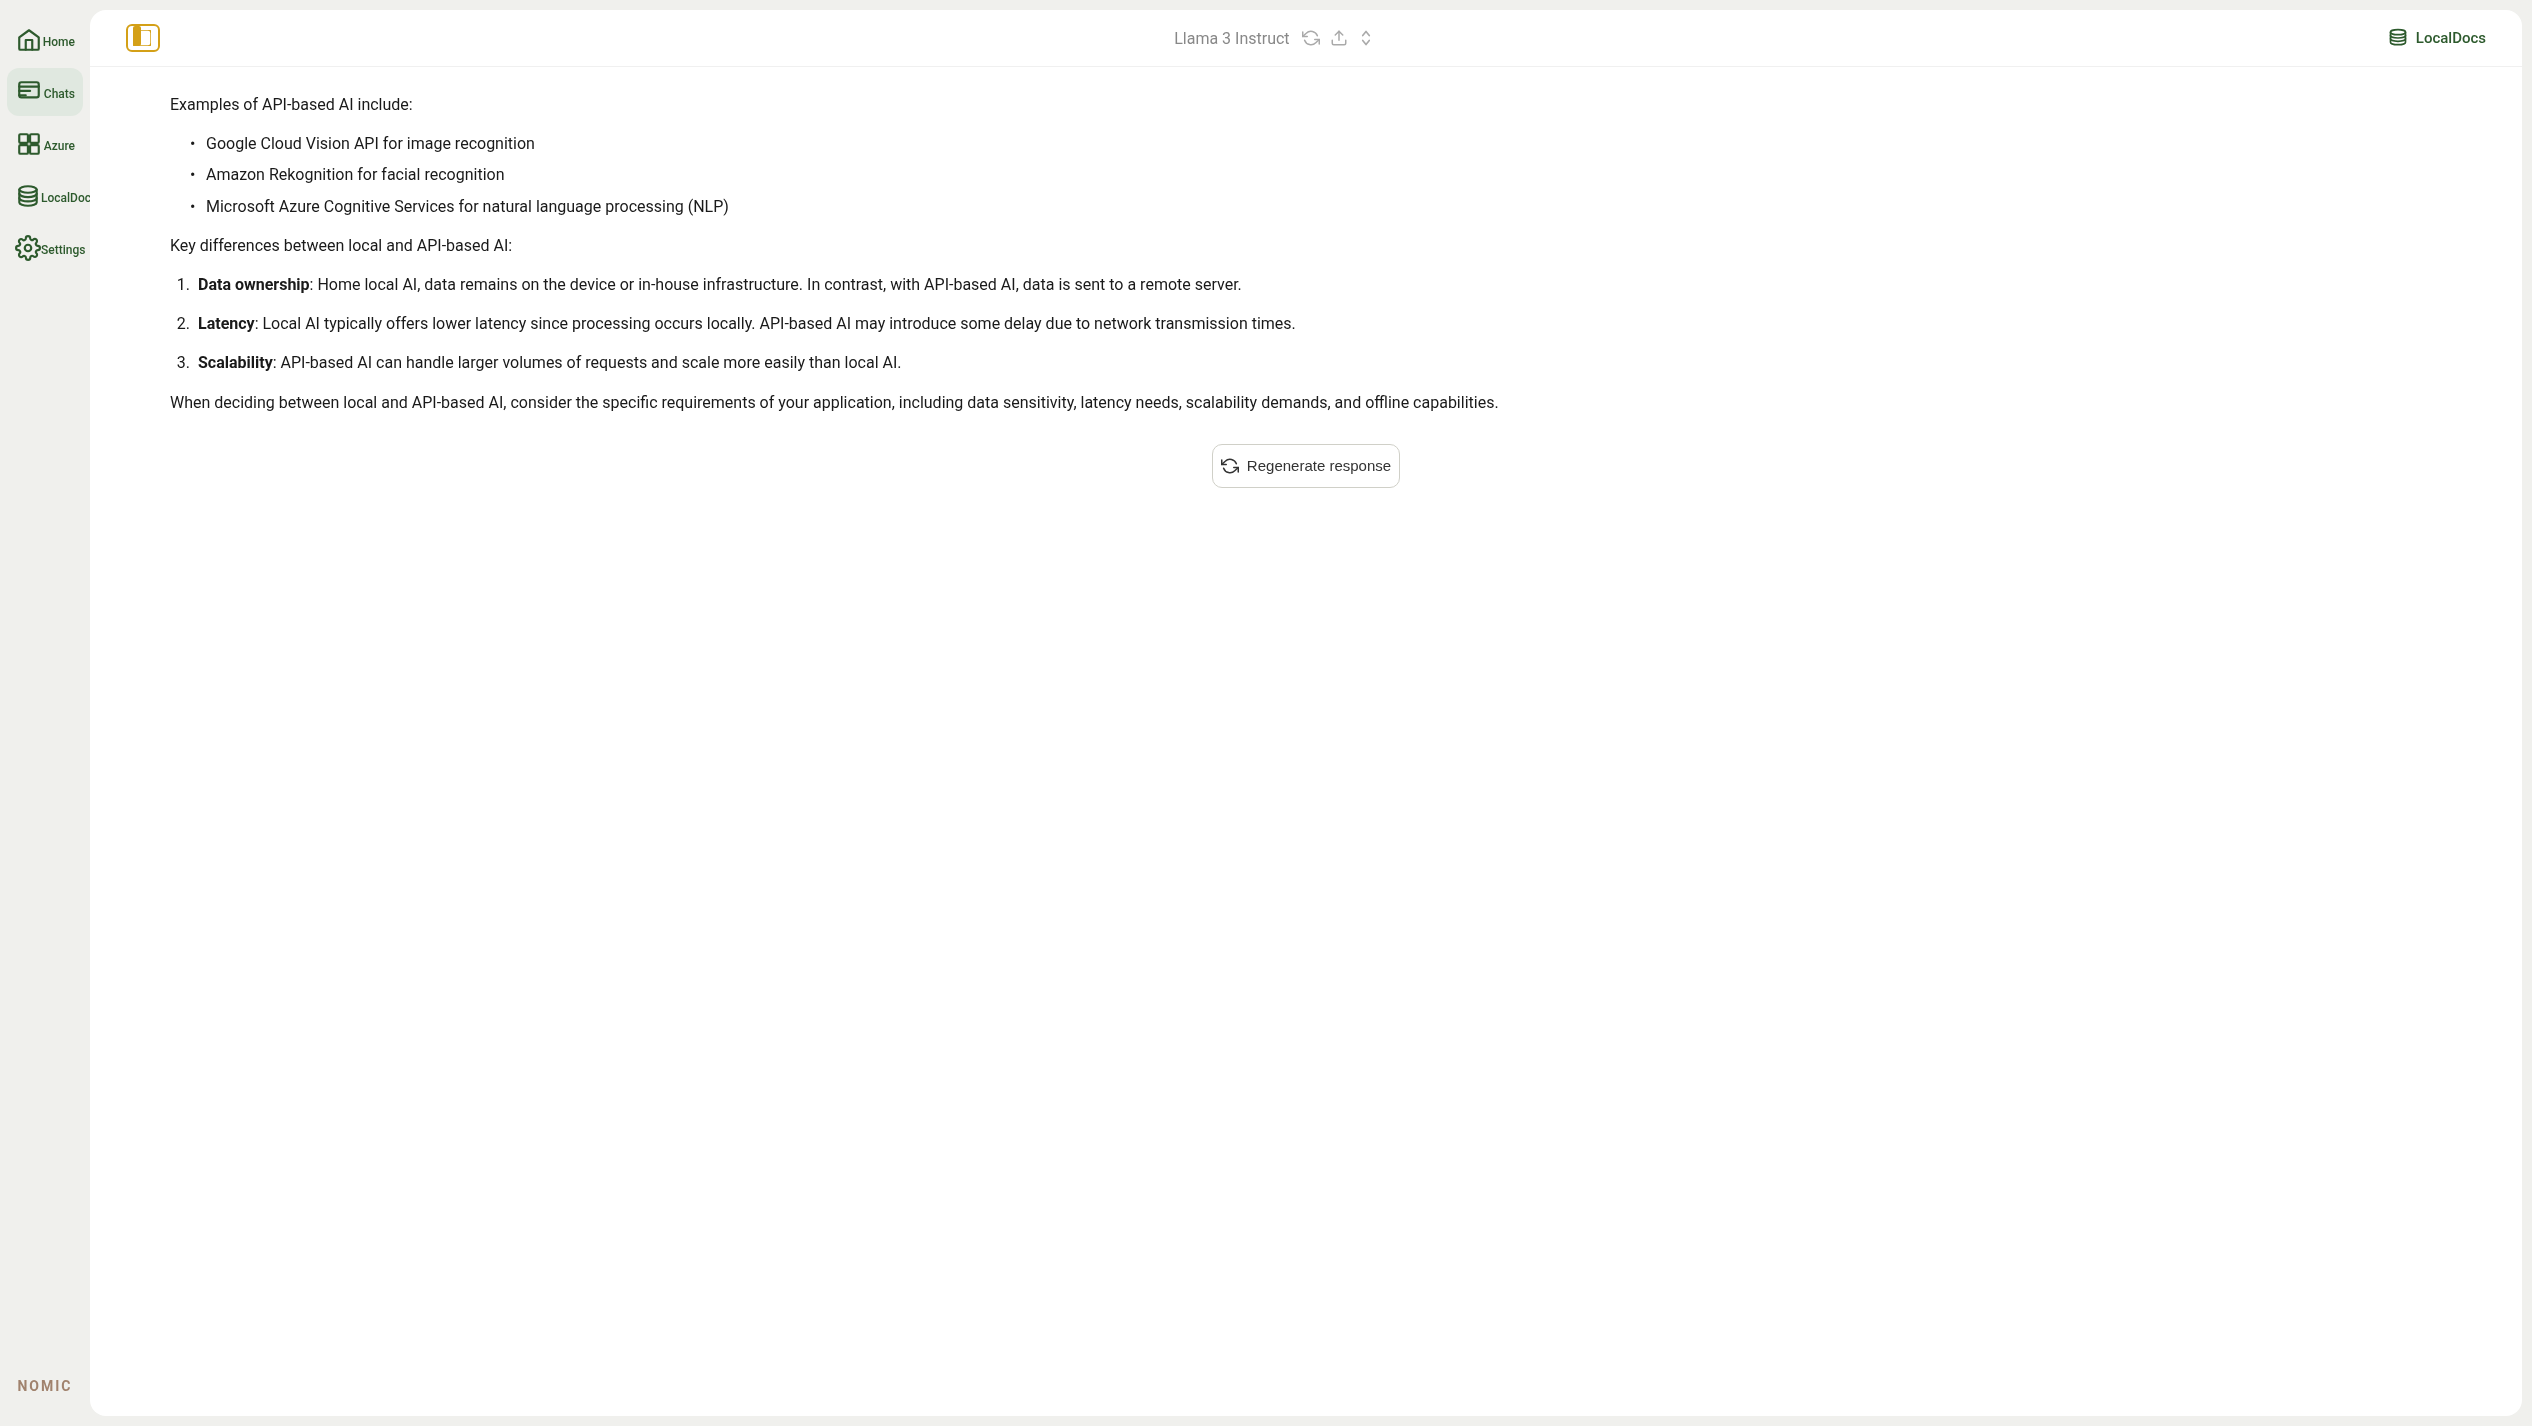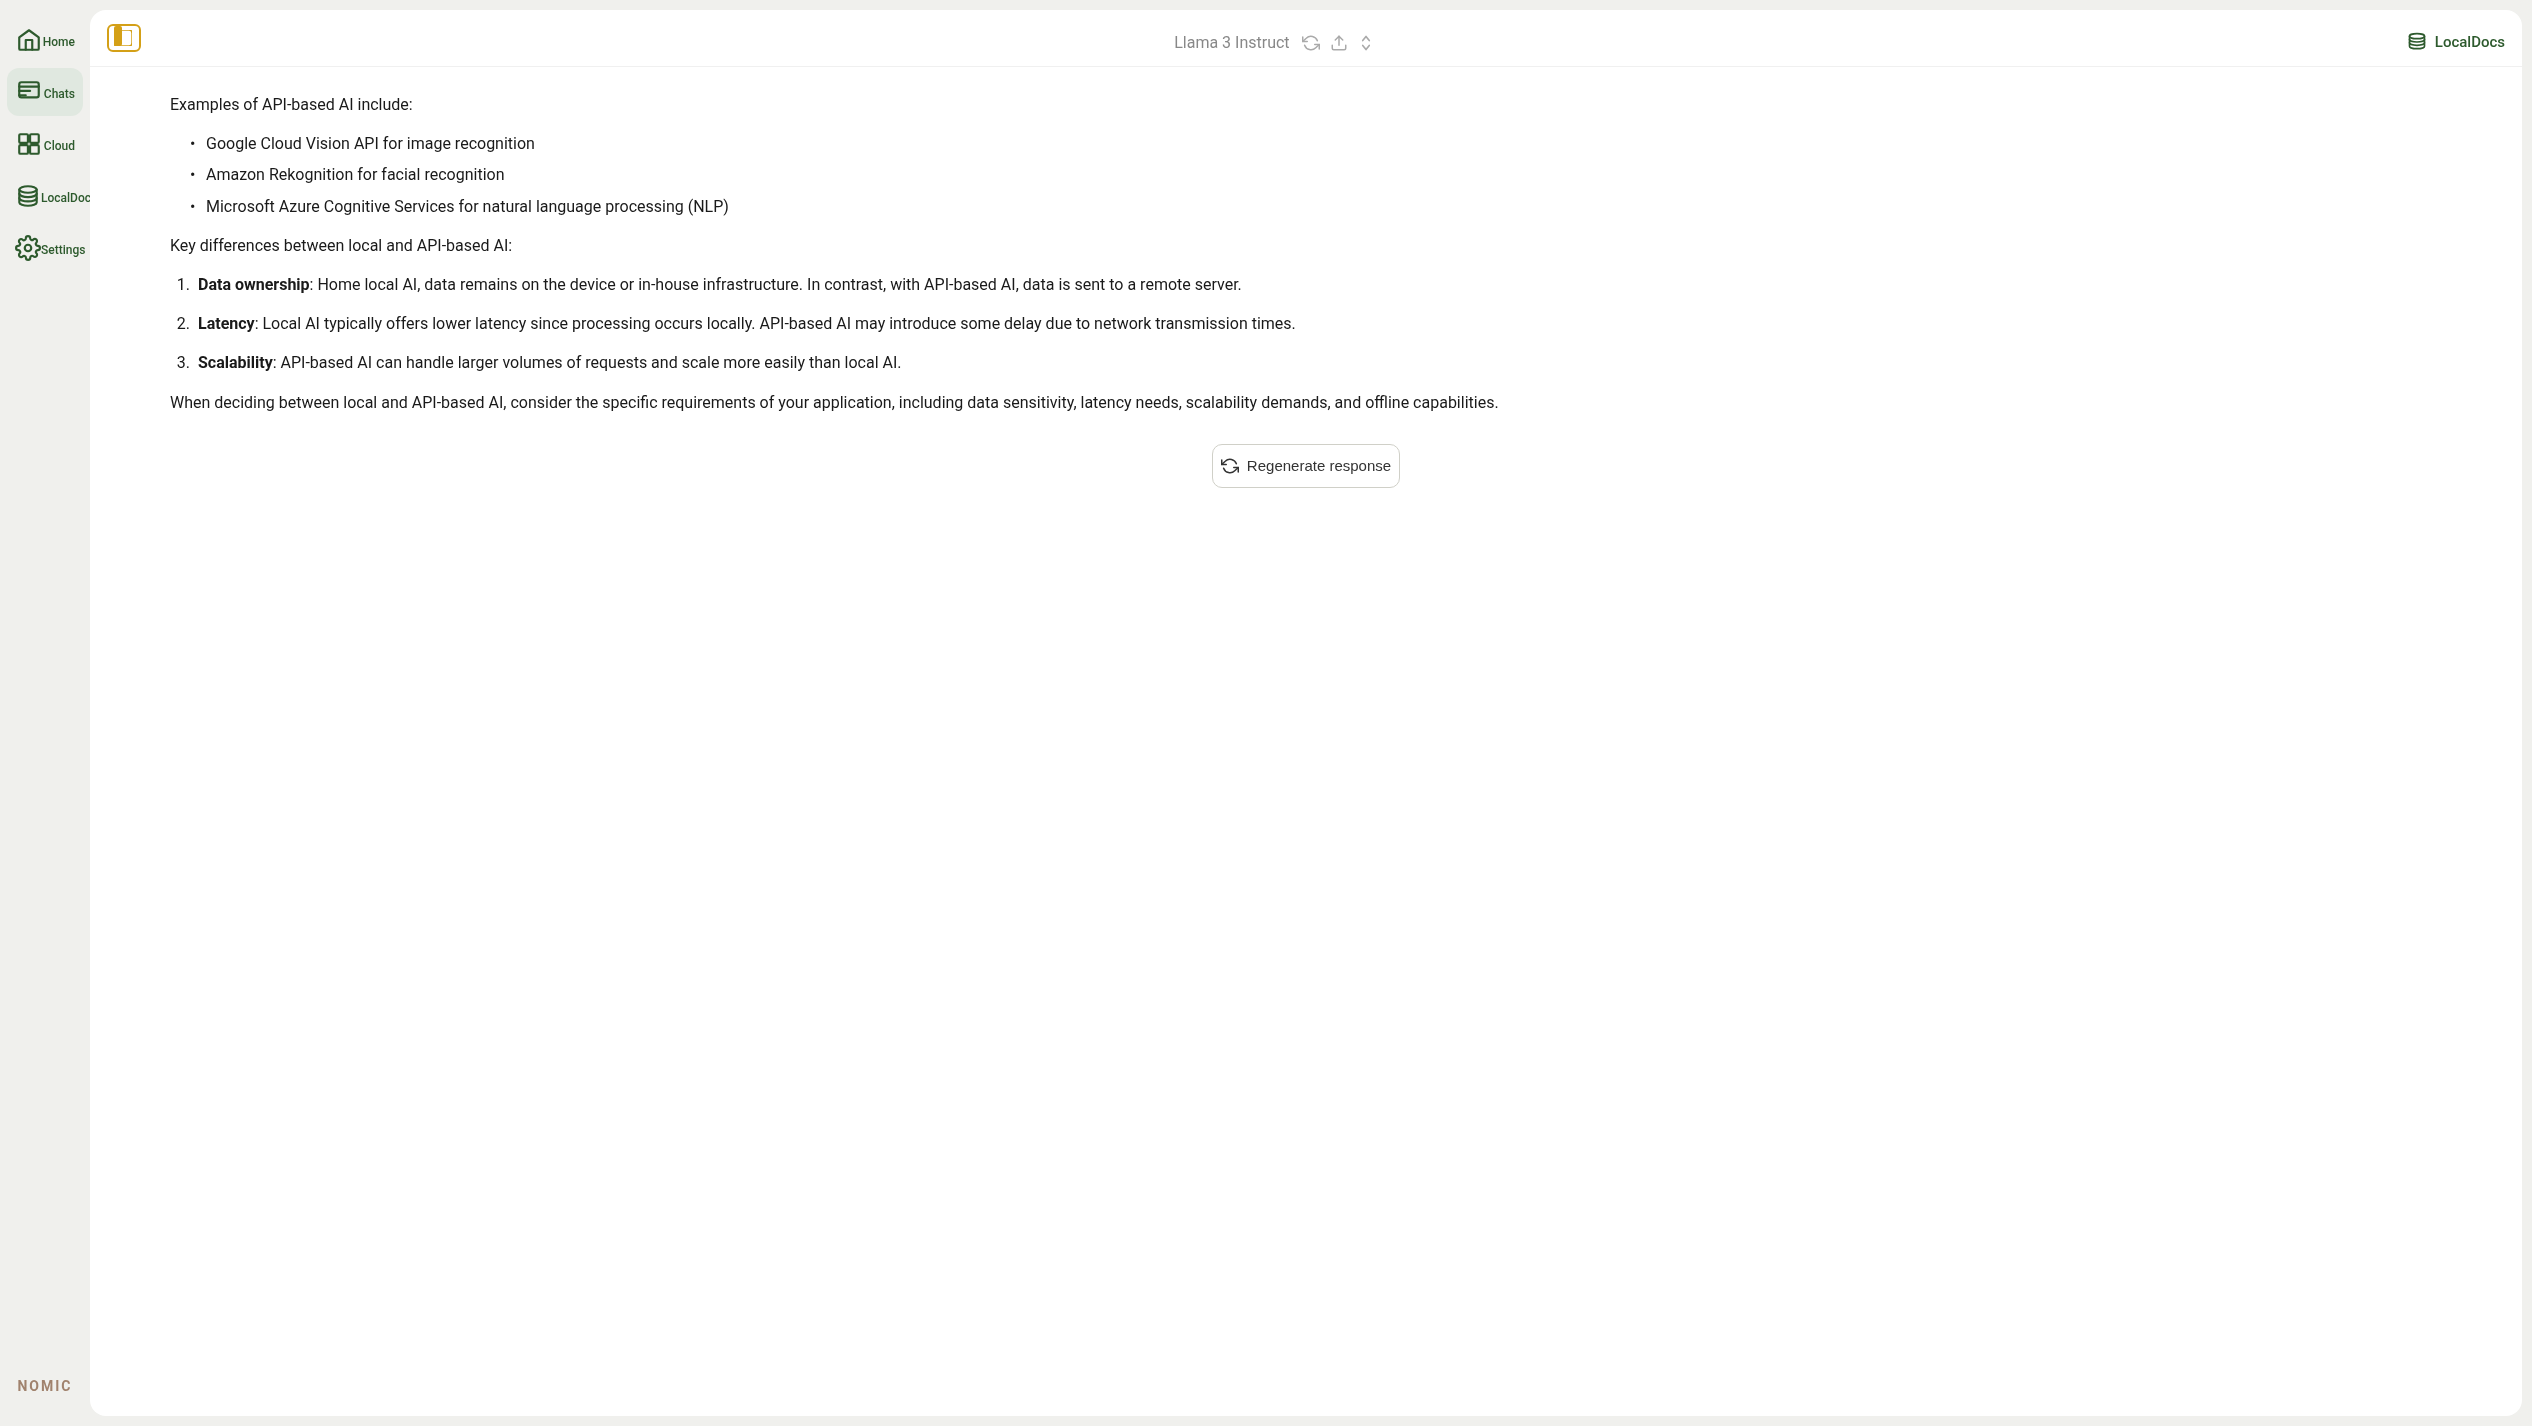--- a/index.html
+++ b/index.html
@@ -77,22 +77,22 @@
       border-radius: 16px;
       margin: 10px 10px 10px 0;
       display: flex;
       flex-direction: column;
       overflow: hidden;
     }
 
     
     .header {
       display: flex;
-      align-items: flex-end;
-      padding: 14px 17px;
+      align-items: center;
+      padding: 14px 36px;
       border-bottom: 1px solid #f0f0f0;
       flex-shrink: 0;
     }
 
     .header-left {
       display: flex;
       align-items: center;
     }
 
     .sidebar-toggle-btn {
@@ -291,21 +291,21 @@
 
   <div class="sidebar-item">
     <div class="sidebar-icon">
       <svg width="26" height="26" viewBox="0 0 24 24" fill="none" stroke="#2d5a2d" stroke-width="2" stroke-linecap="round" stroke-linejoin="round">
         <rect x="3" y="3" width="8" height="8" rx="1"></rect>
         <rect x="13" y="3" width="8" height="8" rx="1"></rect>
         <rect x="3" y="13" width="8" height="8" rx="1"></rect>
         <rect x="13" y="13" width="8" height="8" rx="1"></rect>
       </svg>
     </div>
-    <span class="sidebar-item-label">Cloud</span>
+    <span class="sidebar-item-label">Azure</span>
   </div>
 
   <div class="sidebar-item">
     <div class="sidebar-icon">
       <svg width="26" height="26" viewBox="0 0 24 24" fill="none" stroke="#2d5a2d" stroke-width="2" stroke-linecap="round" stroke-linejoin="round">
         <ellipse cx="12" cy="6" rx="8" ry="3"></ellipse>
         <path d="M4 6v4c0 1.66 3.58 3 8 3s8-1.34 8-3V6"></path>
         <path d="M4 10v4c0 1.66 3.58 3 8 3s8-1.34 8-3v-4"></path>
         <path d="M4 14v4c0 1.66 3.58 3 8 3s8-1.34 8-3v-4"></path>
       </svg>

